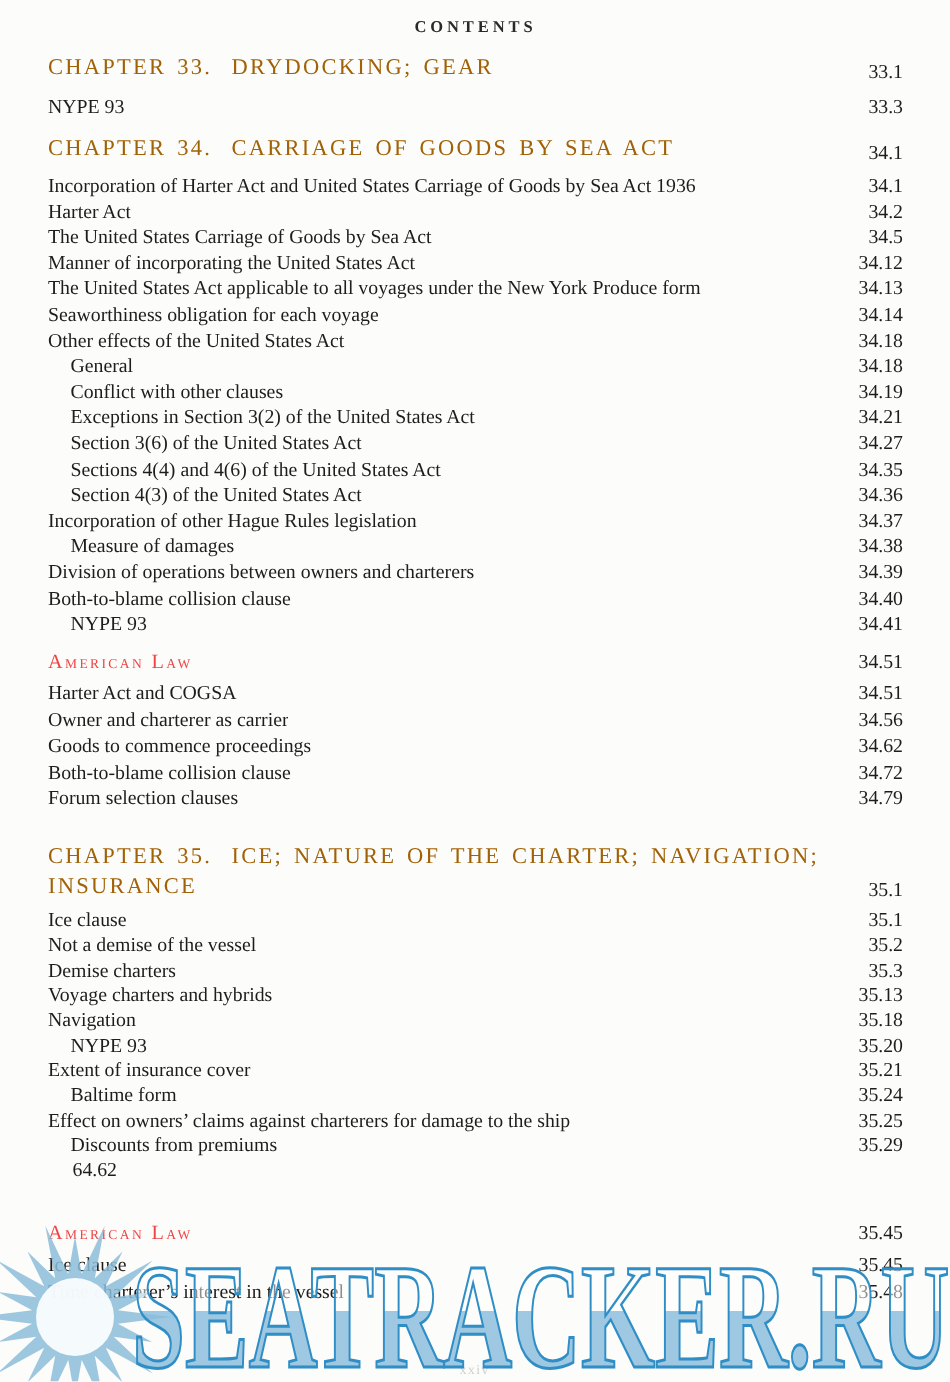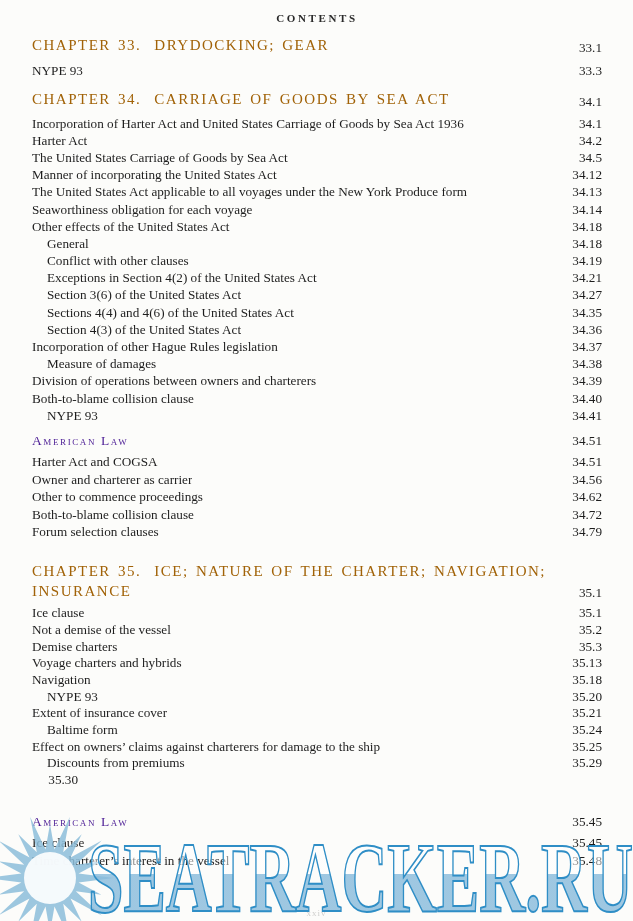--- a/index.html
+++ b/index.html
@@ -38,21 +38,21 @@
   .row .t{white-space:nowrap;overflow:hidden;}
   .row .pg{white-space:nowrap;text-align:right;min-width:46px;}
   .row.ind1 .t{padding-left:15px;}
 
   .subsec{
     display:flex;justify-content:space-between;align-items:baseline;
   }
   .subsec-34{margin-top:9px;}
   .subsec-35{margin-top:26px;}
   .subsec .lbl{
-    font-variant:small-caps;font-size:13.5px;letter-spacing:1.6px;color:#4c1d95;
+    font-variant:small-caps;font-size:13.5px;letter-spacing:1.6px;color:#ef4444;
   }
   .subsec .pg{font-size:13.2px;}
   .subentries{margin-top:4px;}
 
   .footer-num{
     position:absolute;left:0;right:0;bottom:3px;text-align:center;
     font-size:9px;color:#8a8a8a;opacity:.4;letter-spacing:1px;z-index:1;
   }
 
   .watermark{
@@ -117,21 +117,21 @@
           </div>
           <div class="row ind1">
             <span class="t">General</span>
             <span class="pg">34.18</span>
           </div>
           <div class="row ind1">
             <span class="t">Conflict with other clauses</span>
             <span class="pg">34.19</span>
           </div>
           <div class="row ind1">
-            <span class="t">Exceptions in Section 4(2) of the United States Act</span>
+            <span class="t">Exceptions in Section 3(2) of the United States Act</span>
             <span class="pg">34.21</span>
           </div>
           <div class="row ind1">
             <span class="t">Section 3(6) of the United States Act</span>
             <span class="pg">34.27</span>
           </div>
           <div class="row ind1">
             <span class="t">Sections 4(4) and 4(6) of the United States Act</span>
             <span class="pg">34.35</span>
           </div>
@@ -167,21 +167,21 @@
         <div class="entries subentries">
           <div class="row">
             <span class="t">Harter Act and COGSA</span>
             <span class="pg">34.51</span>
           </div>
           <div class="row">
             <span class="t">Owner and charterer as carrier</span>
             <span class="pg">34.56</span>
           </div>
           <div class="row">
-            <span class="t">Other to commence proceedings</span>
+            <span class="t">Goods to commence proceedings</span>
             <span class="pg">34.62</span>
           </div>
           <div class="row">
             <span class="t">Both-to-blame collision clause</span>
             <span class="pg">34.72</span>
           </div>
           <div class="row">
             <span class="t">Forum selection clauses</span>
             <span class="pg">34.79</span>
           </div>
@@ -228,21 +228,21 @@
           </div>
           <div class="row">
             <span class="t">Effect on owners’ claims against charterers for damage to the ship</span>
             <span class="pg">35.25</span>
           </div>
           <div class="row ind1">
             <span class="t">Discounts from premiums</span>
             <span class="pg">35.29</span>
           </div>
           <div class="row ind1">
-            <span class="pg">35.30</span>
+            <span class="pg">64.62</span>
           </div>
         </div>
         <div class="subsec subsec-35">
           <span class="lbl">American Law</span>
           <span class="pg">35.45</span>
         </div>
         <div class="entries subentries">
           <div class="row">
             <span class="t">Ice clause</span>
             <span class="pg">35.45</span>

